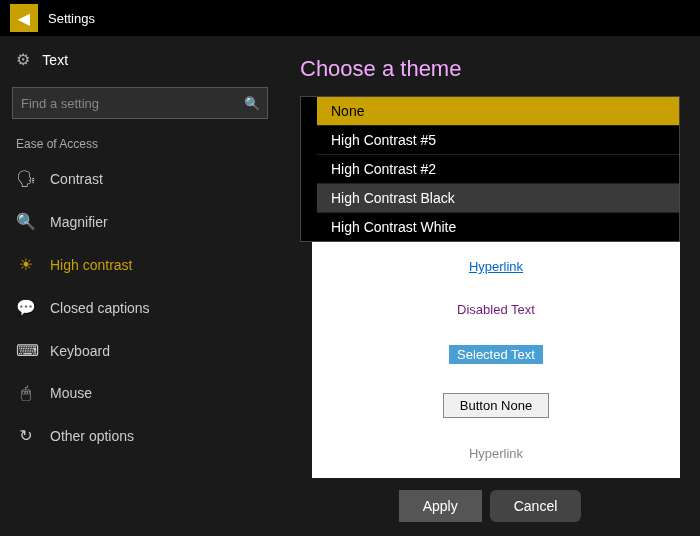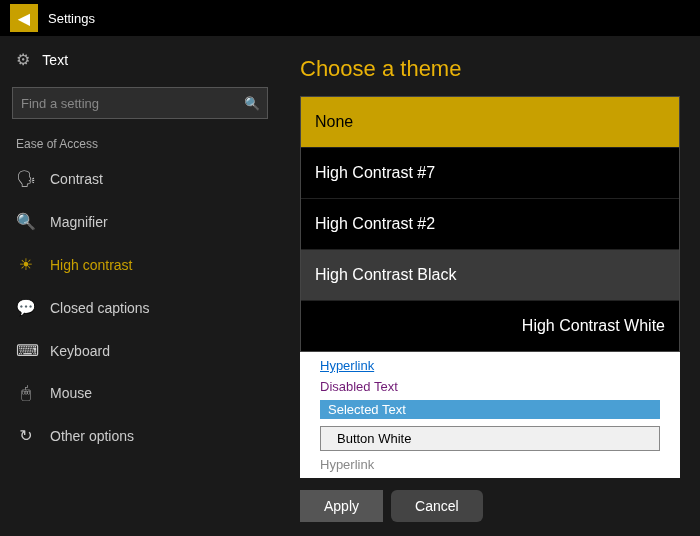--- a/index.html
+++ b/index.html
@@ -131,55 +131,58 @@
       background: #1a1a1a;
       padding: 20px 20px 10px 20px;
       display: flex;
       flex-direction: column;
       overflow: hidden;
     }
 
     .content-title {
       font-size: 22px;
       font-weight: 300;
-      color: #eab308;
+      color: #f0abfc;
       margin-bottom: 14px;
     }
 
     .theme-dropdown-area {
       background: #000000;
       border: 1px solid #444;
       flex-shrink: 0;
     }
 
     .theme-option {
-      padding: 16px 14px;
-      font-size: 16px;
+      padding: 6px 14px;
+      font-size: 14px;
       color: #ffffff;
       cursor: pointer;
       border-bottom: 1px solid #222;
-    }
-    .theme-option:last-child { border-bottom: none; text-align: right; }
+      margin-left: 16px;
+    }
+    .theme-option:last-child { border-bottom: none; }
     .theme-option.selected {
       background: #c8a000;
       color: #000000;
     }
     .theme-option.highlighted {
       background: #3a3a3a;
     }
 
     .preview-box {
       background: #ffffff;
       flex: 1;
       display: flex;
       flex-direction: column;
+      align-items: center;
       justify-content: space-around;
       padding: 3px 20px;
       min-height: 120px;
       margin-top: 0;
+      margin-left: 12px;
     }
 
     .preview-hyperlink {
       color: #0066cc;
       font-size: 13px;
       text-decoration: underline;
     }
     .preview-disabled {
       color: #701a75;
       font-size: 13px;
@@ -199,21 +202,21 @@
     }
     .preview-background {
       color: #888888;
       font-size: 13px;
     }
 
     .footer-buttons {
       display: flex;
       gap: 8px;
       padding: 12px 0 4px 0;
-      justify-content: flex-start;
+      justify-content: center;
     }
     .btn-apply, .btn-cancel {
       padding: 8px 24px;
       font-size: 14px;
       border: none;
       cursor: pointer;
     }
     .btn-apply {
       background: #555555;
       color: #ffffff;
@@ -280,31 +283,31 @@
     </div>
 
   </div>
 
   <div class="content">
 
     <div class="content-title">Choose a theme</div>
 
     <div class="theme-dropdown-area">
       <div class="theme-option selected">None</div>
-      <div class="theme-option">High Contrast #7</div>
+      <div class="theme-option">High Contrast #5</div>
       <div class="theme-option">High Contrast #2</div>
       <div class="theme-option highlighted">High Contrast Black</div>
       <div class="theme-option">High Contrast White</div>
     </div>
 
     <div class="preview-box">
       <span class="preview-hyperlink">Hyperlink</span>
       <span class="preview-disabled">Disabled Text</span>
       <span class="preview-selected">Selected Text</span>
-      <span class="preview-button">Button White</span>
+      <span class="preview-button">Button None</span>
       <span class="preview-background">Hyperlink</span>
     </div>
 
     <div class="footer-buttons">
       <button class="btn-apply">Apply</button>
       <button class="btn-cancel">Cancel</button>
     </div>
 
   </div>
 </div>

